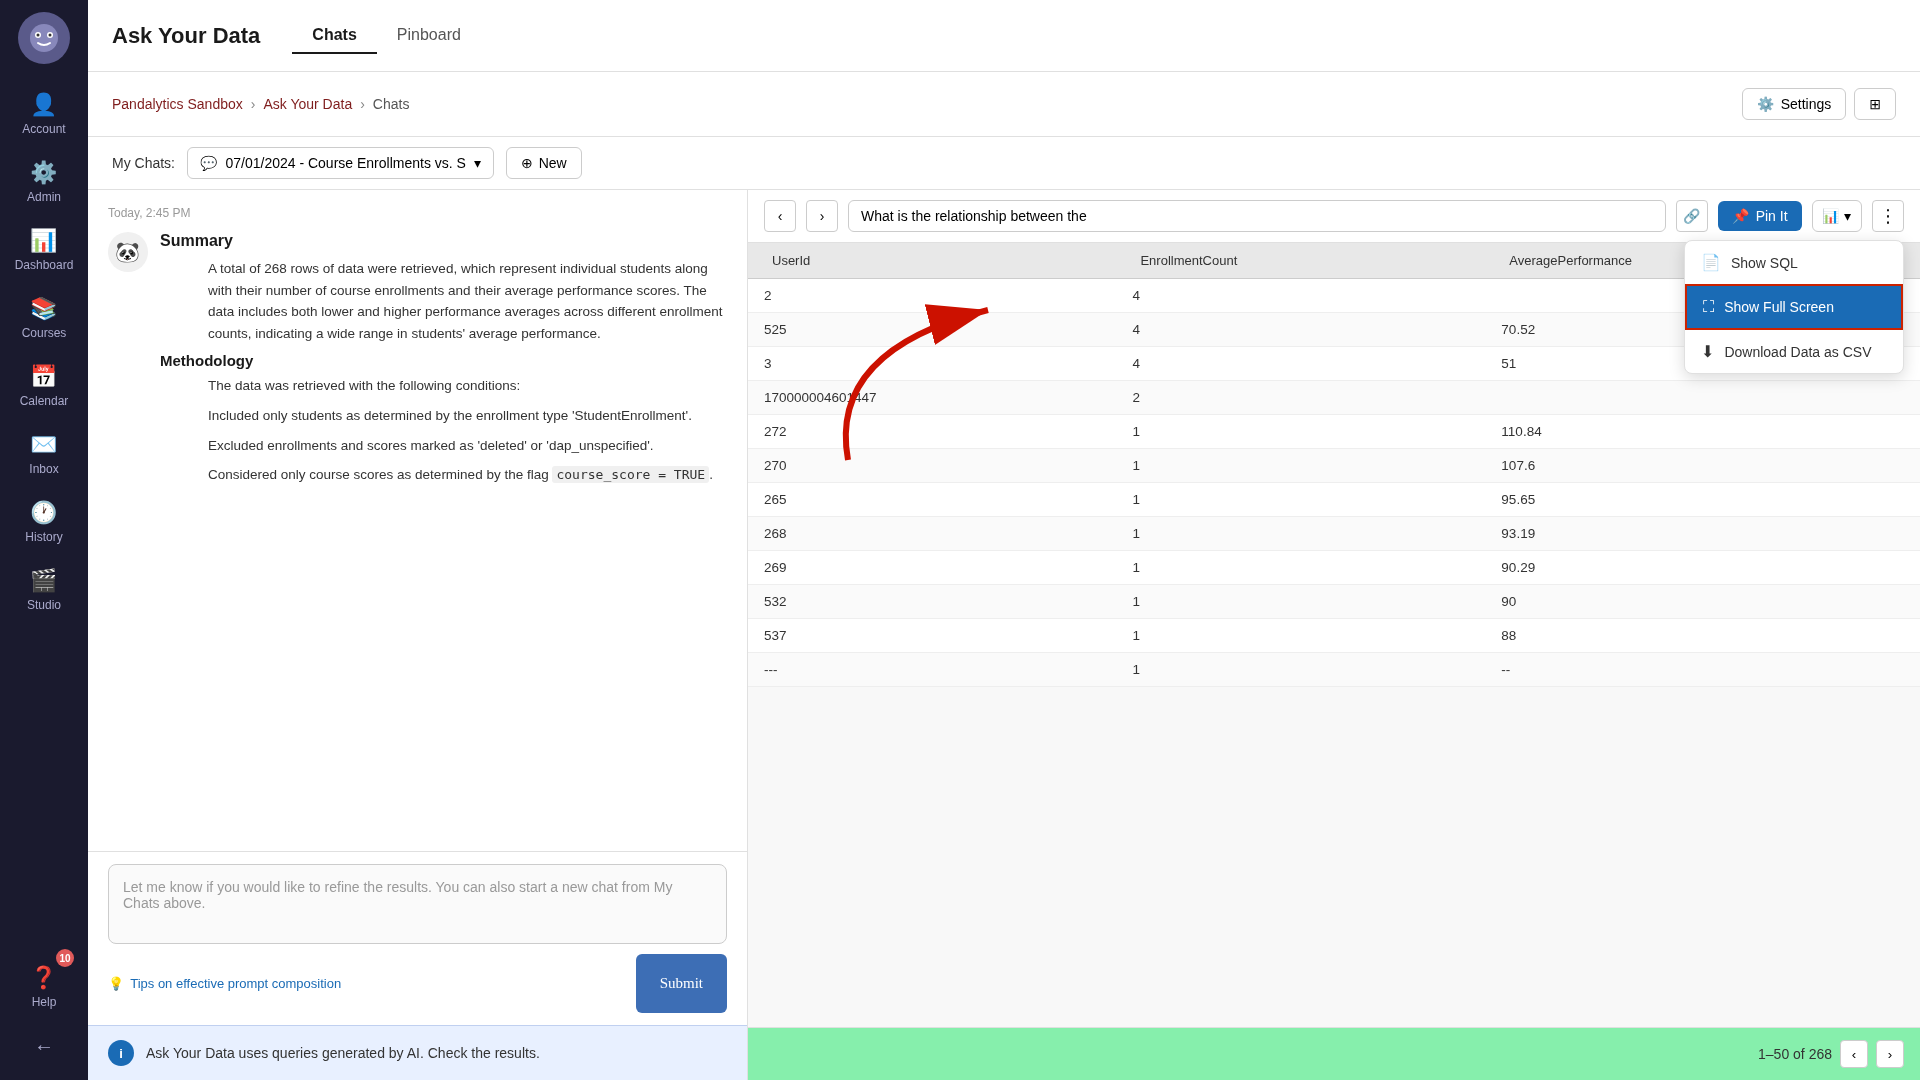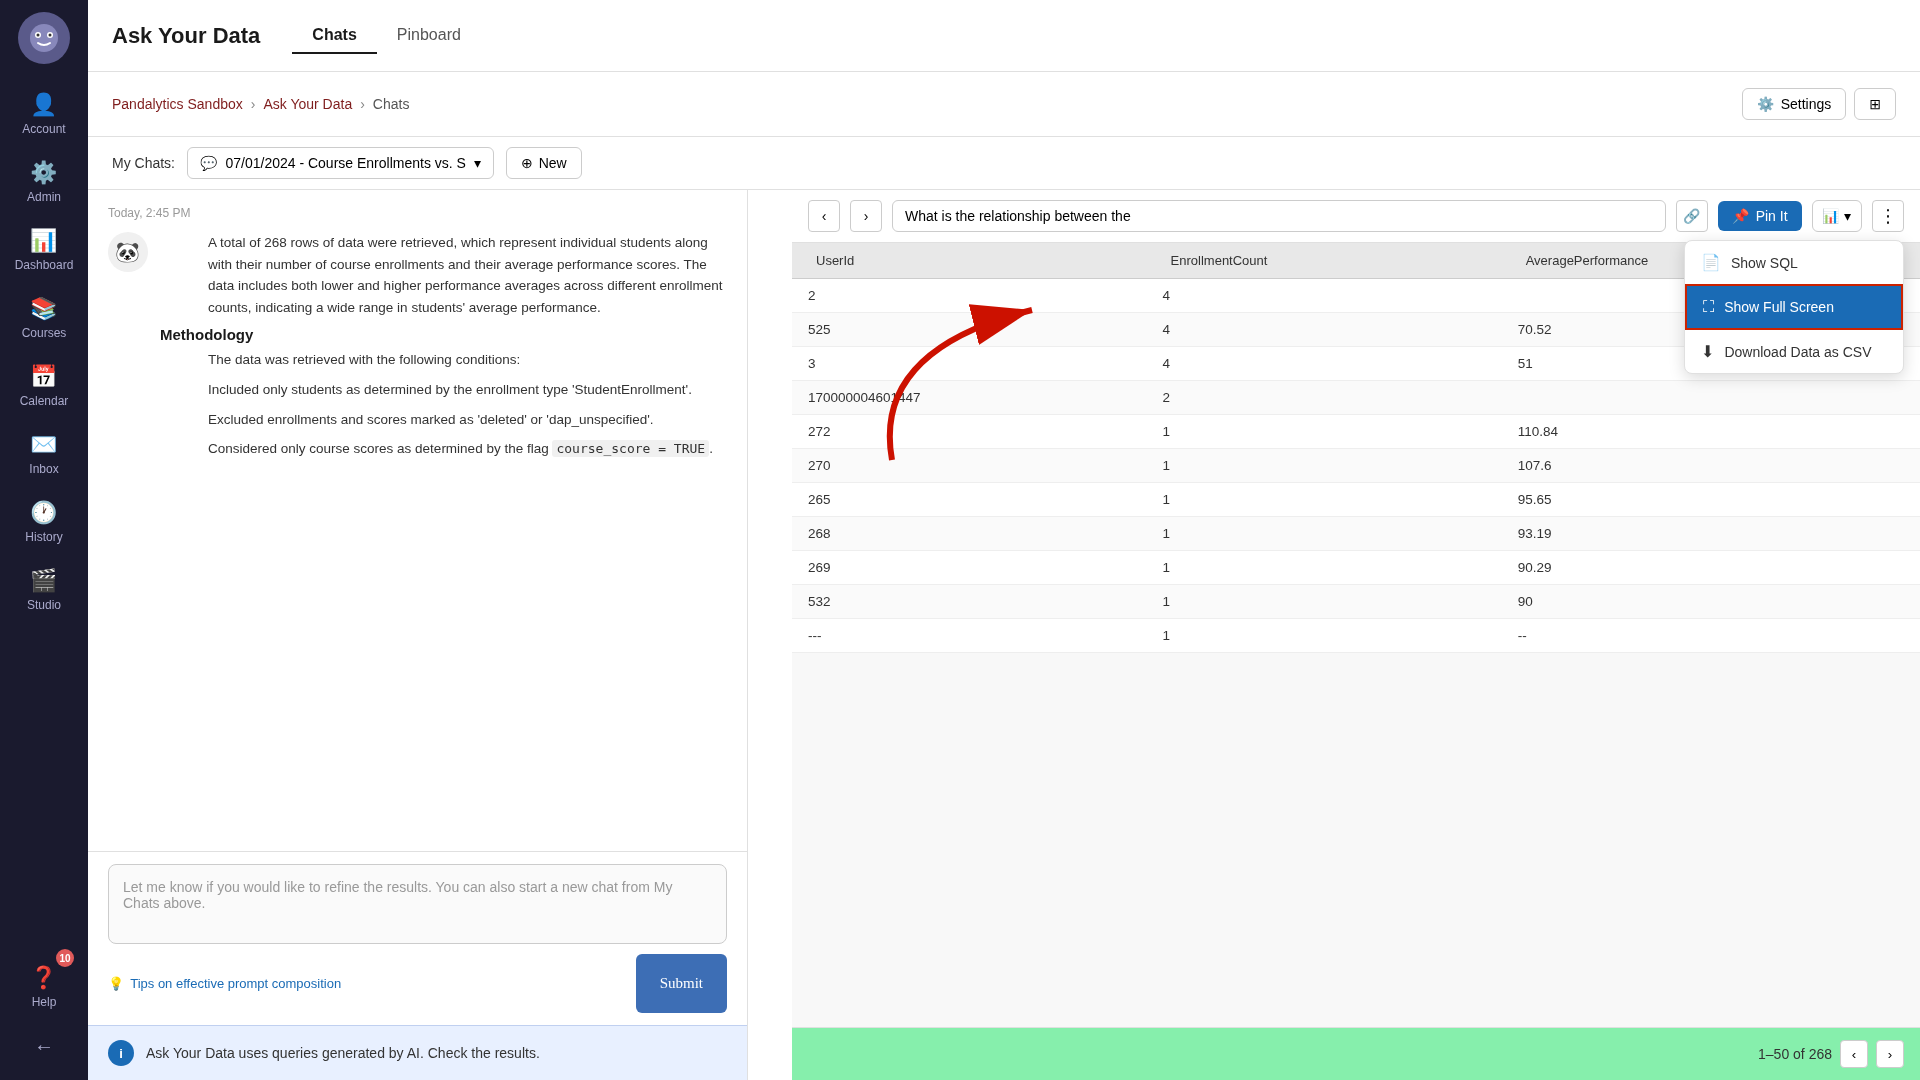--- a/index.html
+++ b/index.html
@@ -128,21 +128,20 @@
       border: 1px solid #ccc; border-radius: 6px;
       padding: 7px 14px; cursor: pointer; font-size: 14px;
       background: white;
     }
 
     
     .split-pane {
       flex: 1;
       display: flex;
       overflow: hidden;
-      gap: 44px;
     }
 
     
     .chat-panel {
       width: 660px;
       flex-shrink: 0;
       display: flex;
       flex-direction: column;
       border-right: 1px solid #e0e0e0;
       overflow: hidden;
@@ -434,20 +433,21 @@
     </div>
 
     <div class="split-pane">
 
       <div class="chat-panel">
         <div class="chat-messages">
           <div class="timestamp">Today, 2:45 PM</div>
           <div class="chat-message">
             <div class="avatar-bot">🐼</div>
             <div class="message-content">
+              <h3>Summary</h3>
               <p>A total of 268 rows of data were retrieved, which represent individual students along with their number of course enrollments and their average performance scores. The data includes both lower and higher performance averages across different enrollment counts, indicating a wide range in students' average performance.</p>
               <h4>Methodology</h4>
               <p>The data was retrieved with the following conditions:</p>
               <p>Included only students as determined by the enrollment type 'StudentEnrollment'.</p>
               <p>Excluded enrollments and scores marked as 'deleted' or 'dap_unspecified'.</p>
               <p>Considered only course scores as determined by the flag <code>course_score = TRUE</code>.</p>
             </div>
           </div>
         </div>
 
@@ -562,20 +562,25 @@
                     <td>269</td>
                     <td>1</td>
                     <td>90.29</td>
                   </tr>
                   <tr>
                     <td>532</td>
                     <td>1</td>
                     <td>90</td>
                   </tr>
                   <tr>
+                    <td>537</td>
+                    <td>1</td>
+                    <td>88</td>
+                  </tr>
+                  <tr>
                     <td>---</td>
                     <td>1</td>
                     <td>--</td>
                   </tr>
                 </tbody>
             </table>
           </div>
 
           <div class="pagination">
             <span>1–50 of 268</span>

